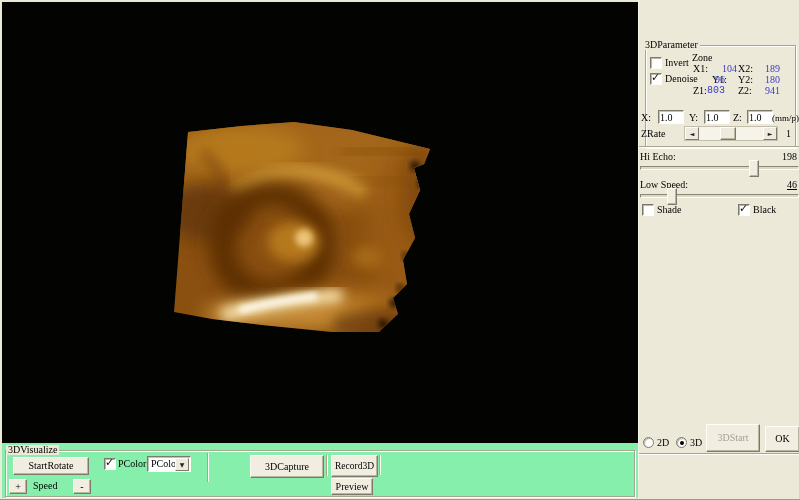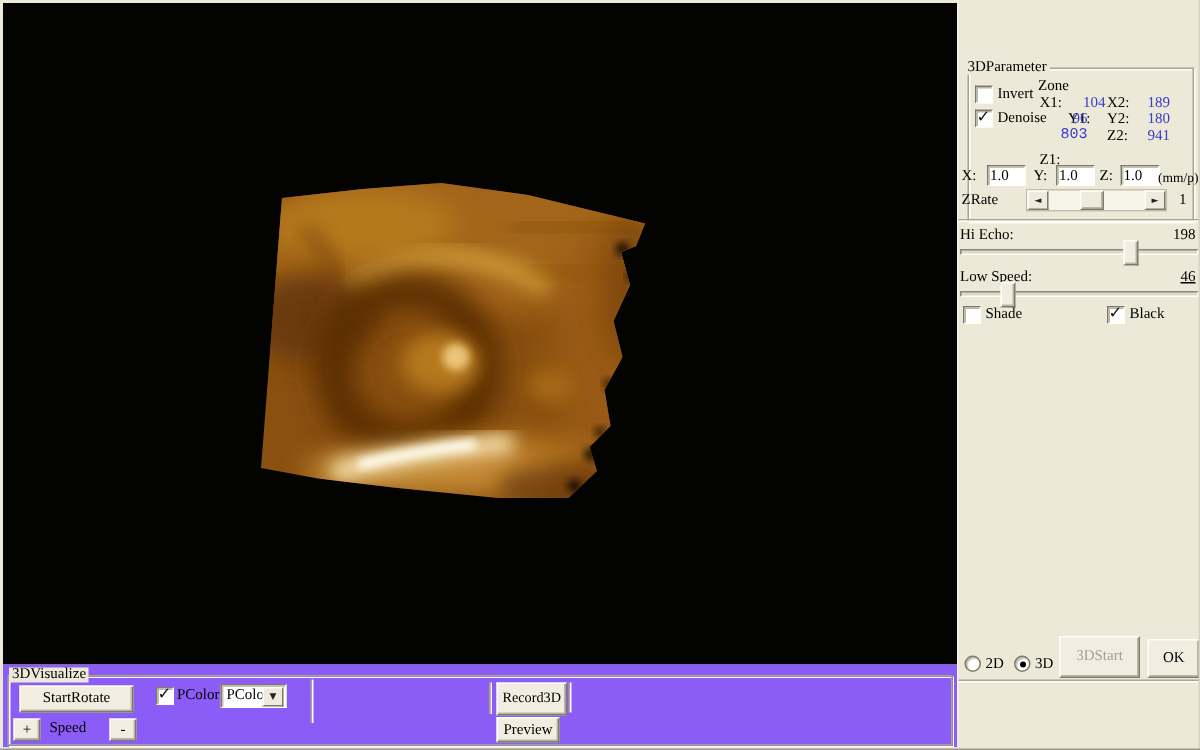--- a/index.html
+++ b/index.html
@@ -5,21 +5,21 @@
   html,body{margin:0;padding:0;}
   body{
     width:800px;height:500px;position:relative;overflow:hidden;
     background:#ece9d8;color:#000;
     font-family:"Liberation Serif","DejaVu Serif",serif;
     font-size:10px;
   }
   .label{position:absolute;white-space:nowrap;line-height:10px;}
   .viewport{position:absolute;left:2px;top:2px;width:636px;height:441px;background:#030302;}
   .panel{position:absolute;left:638px;top:0;width:162px;height:480px;background:#ece9d8;border-left:1px solid #f7f5ea;}
-  .strip{position:absolute;left:2px;top:443px;width:636px;height:55px;background:#8b5cf6;}
+  .strip{position:absolute;left:2px;top:443px;width:636px;height:55px;background:#86efac;}
   .groupbox{position:absolute;border:1px solid #a8a494;box-shadow:1px 1px 0 #fffef6, inset 1px 1px 0 #fffef6;}
   .grouplabel{position:absolute;background:#ece9d8;padding:0 2px;white-space:nowrap;line-height:10px;}
   .btn{
     position:absolute;display:flex;align-items:center;justify-content:center;
     background:#f1eee1;border:1px solid;border-color:#fffef6 #7d7a69 #7d7a69 #fffef6;
     box-shadow:inset -1px -1px 0 #b9b5a1;white-space:nowrap;cursor:default;line-height:10px;
   }
   .btn.disabled{color:#a5a293;}
   .checkbox{
     position:absolute;width:10px;height:10px;background:#fff;
@@ -140,21 +140,21 @@
   <span class="label" style="left:54px;top:64px;">X1:</span>
   <span class="label blue" style="left:66px;top:64px;width:20px;text-align:right;padding-left:12px;">104</span>
   <span class="label" style="left:99px;top:64px;">X2:</span>
   <span class="label blue" style="left:121px;top:64px;width:20px;text-align:right;">189</span>
 
   <span class="label" style="left:54px;top:75px;padding-left:19px;">Y1:</span>
   <span class="label blue" style="left:66px;top:75px;width:20px;text-align:right;">96</span>
   <span class="label" style="left:99px;top:75px;">Y2:</span>
   <span class="label blue" style="left:121px;top:75px;width:20px;text-align:right;">180</span>
 
-  <span class="label" style="left:54px;top:86px;margin-top:16px;">Z1:</span>
+  <span class="label" style="left:54px;top:86px;">Z1:</span>
   <span class="label blue" style="left:66px;top:86px;width:20px;text-align:right;font-family:Liberation Mono, monospace;">803</span>
   <span class="label" style="left:99px;top:86px;">Z2:</span>
   <span class="label blue" style="left:121px;top:86px;width:20px;text-align:right;">941</span>
 
   <span class="label" style="left:2px;top:113px;">X:</span>
   <input class="field" style="left: 19px; top: 110px; width: 22px; height: 12px;" value="1.0">
   <span class="label" style="left:50px;top:113px;">Y:</span>
   <input class="field" style="left: 65px; top: 110px; width: 22px; height: 12px;" value="1.0">
   <span class="label" style="left:94px;top:113px;">Z:</span>
   <input class="field" style="left: 108px; top: 110px; width: 22px; height: 12px;" value="1.0">
@@ -219,20 +219,21 @@
   </span>
   <span class="label" style="left:116px;top:16px;">PColor</span>
 
   <div class="combo-box" style="left:145px;top:13px;width:42px;height:14px;">
     <span class="combo-text">PColor</span>
     <span class="combo-btn">
         <span>▼</span>
       </span>
   </div>
 
+  <div class="btn" style="left:248px;top:12px;width:72px;height:21px;">3DCapture</div>
   <div class="sep-v" style="left:324px;top:12px;height:21px;"></div>
   <div class="btn" style="left:329px;top:12px;width:45px;height:20px;font-size:9.5px;">Record3D</div>
   <div class="sep-v" style="left:377px;top:12px;height:20px;"></div>
   <div class="btn" style="left:329px;top:35px;width:40px;height:15px;">Preview</div>
 </div>
 
 <div class="edge-r"></div>
 <div class="edge-b"></div>
 
 </body></html>

